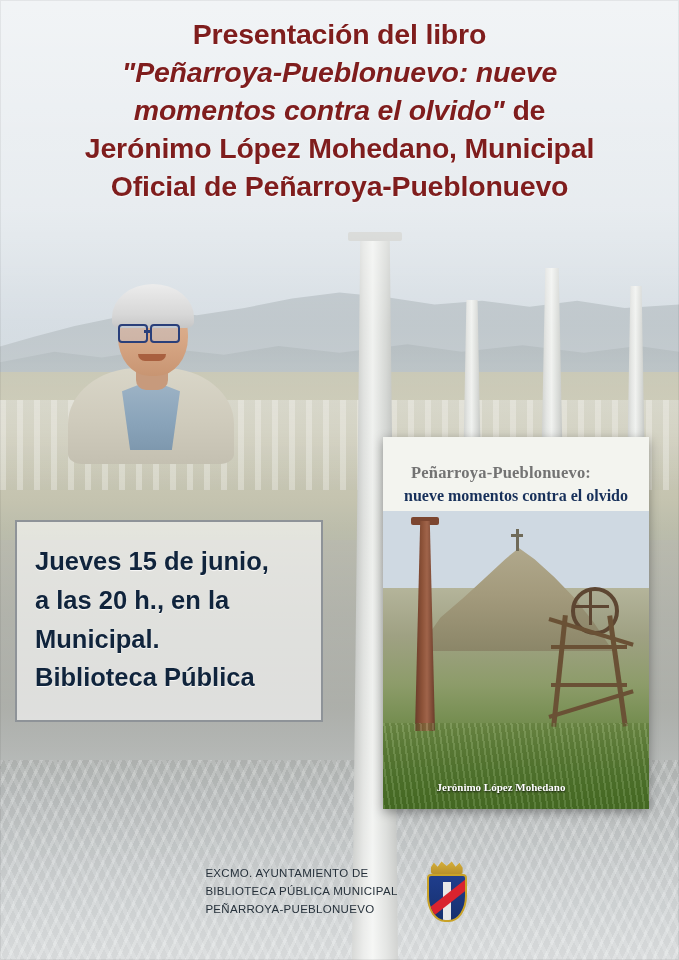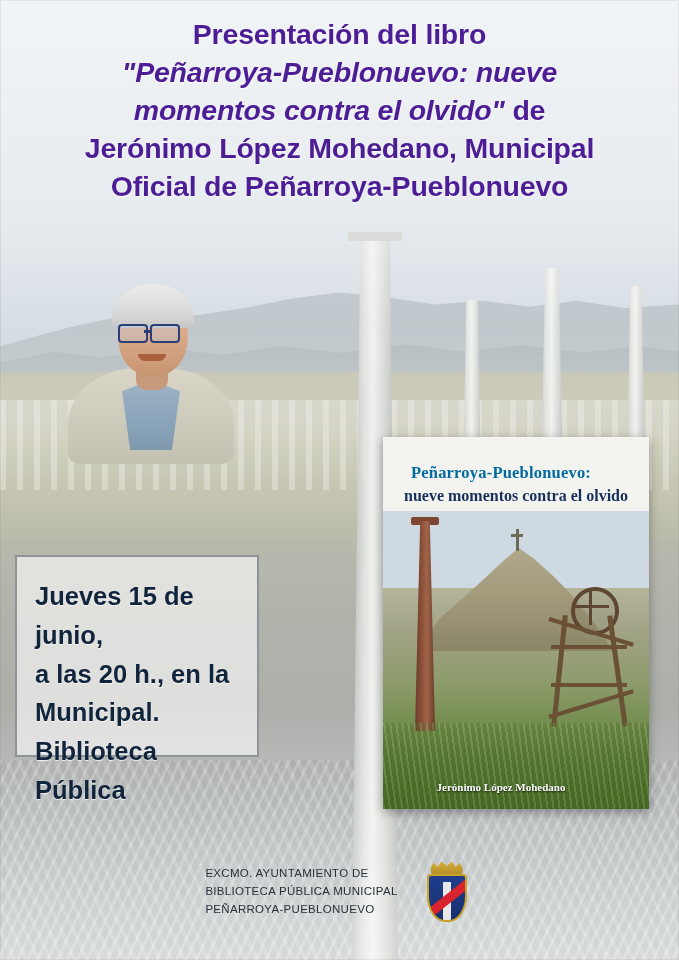--- a/index.html
+++ b/index.html
@@ -119,21 +119,21 @@
         rgba(255,255,255,.18) 55%,
         rgba(255,255,255,.30) 78%,
         rgba(255,255,255,.55) 100%);
   }
 
   
   .headline {
     position: absolute;
     left: 0; top: 16px; width: 679px;
     text-align: center;
-    color: #4c1d95;
+    color: #7f1d1d;
     font-weight: bold;
     font-size: 28.5px;
     line-height: 1.33;
     letter-spacing: -0.2px;
     text-shadow: 0 1px 2px rgba(255,255,255,.85);
     padding: 0 14px;
     box-sizing: border-box;
   }
   .headline .l { display: block; }
   .headline em {
@@ -183,26 +183,25 @@
   }
   .p-mouth {
     position: absolute; left: 78px; top: 82px; width: 28px; height: 7px;
     background: #a9603f; border-radius: 0 0 14px 14px;
   }
 
   
   .date-box {
     position: absolute;
     left: 15px; top: 520px;
-    width: 244px; height: 202px;
+    width: 308px; height: 202px;
     border: 2px solid #8e9398;
     background: rgba(255,255,255,.60);
     box-sizing: border-box;
     padding: 20px 16px 0 18px;
-    margin-top: 35px;
   }
   .date-box .t {
     color: #10243c;
     font-weight: bold;
     font-size: 25.5px;
     line-height: 1.52;
     text-shadow: 0 1px 1px rgba(255,255,255,.8);
   }
   .date-box .t span { display: block; }
 
@@ -211,21 +210,21 @@
     position: absolute;
     left: 383px; top: 437px;
     width: 266px; height: 372px;
     background: #f3f4ef;
     box-shadow: 0 3px 10px rgba(0,0,0,.35);
     overflow: hidden;
   }
   .book-title {
     position: absolute; left: 0; top: 26px; width: 236px;
     text-align: center;
-    color: #0369a1;
+    color: #737373;
     font-family: "Liberation Serif", serif;
     font-weight: bold;
     font-size: 16.5px;
     letter-spacing: .2px;
   }
   .book-sub {
     position: absolute; left: 0; top: 50px; width: 266px;
     text-align: center;
     color: #17305a;
     font-family: "Liberation Serif", serif;

